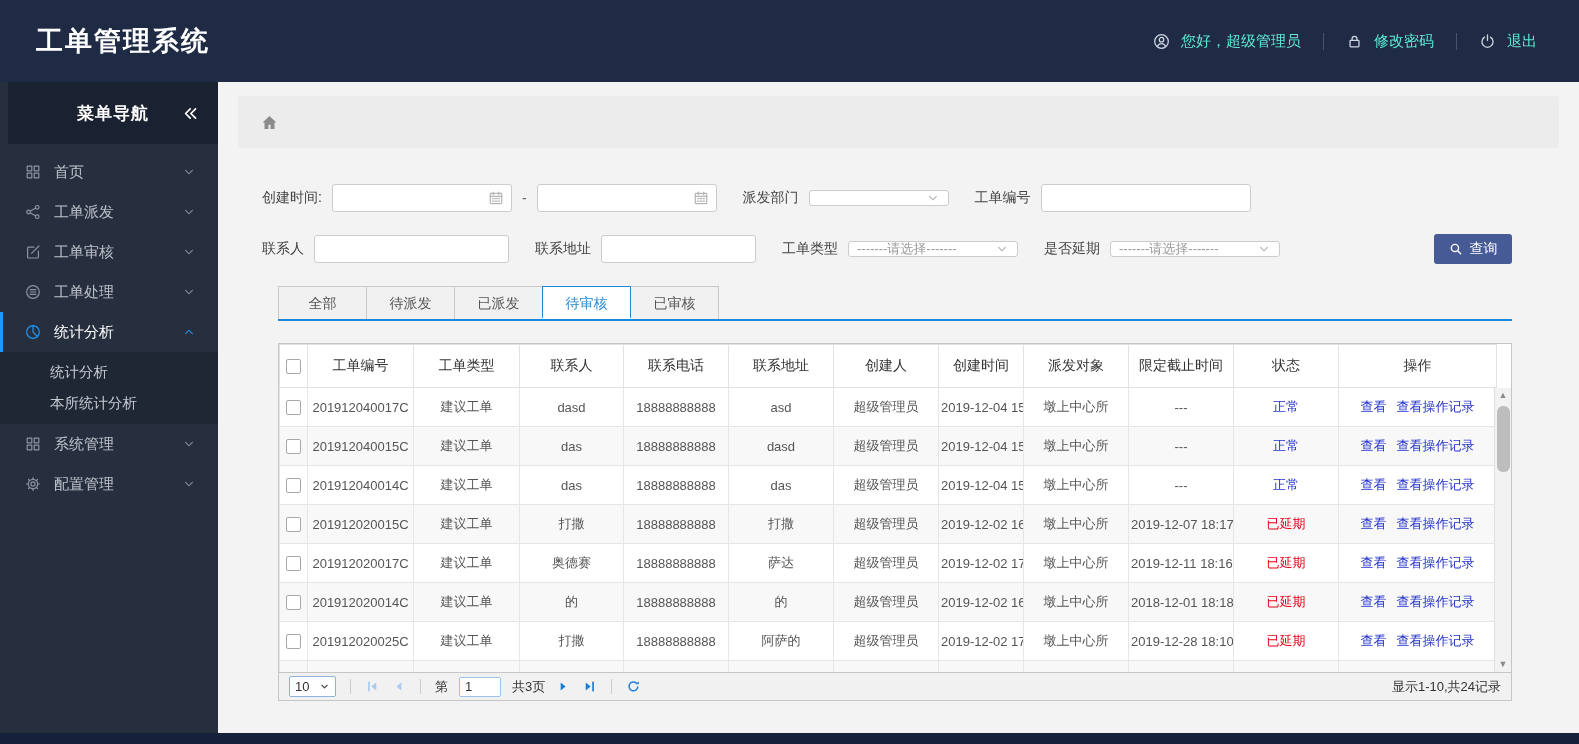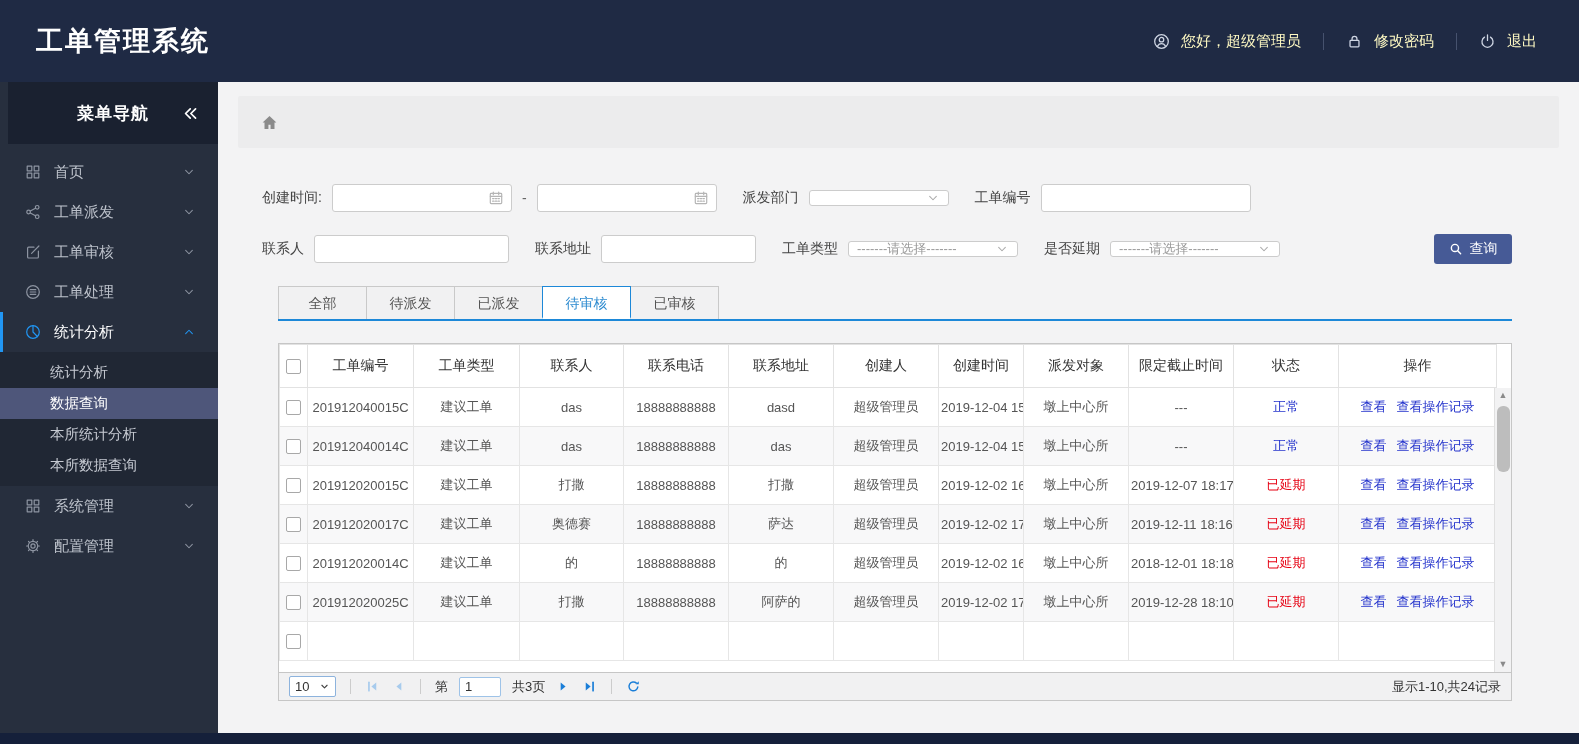--- a/index.html
+++ b/index.html
@@ -9,21 +9,21 @@
     font-family:"Liberation Sans","DejaVu Sans",sans-serif;
     background:#f3f3f4; color:#333;
   }
   .icon { display:inline-flex; align-items:center; justify-content:center; line-height:0; }
 
   
   header { height:82px; background:var(--header_bg,#1f2a44); display:flex; flex-direction:row; }
   .header-top-strip { height:13px; background:#111a2e; }
   .header-main { flex:1; display:flex; align-items:center; justify-content:space-between; padding:0 28px 0 36px; }
   .app-title { color:#fff; font-size:27px; font-weight:bold; letter-spacing:2px; }
-  .header-right { display:flex; align-items:center; color:#fef9c3; font-size:15px; }
+  .header-right { display:flex; align-items:center; color:#5eead4; font-size:15px; }
   .hdr-item { display:flex; align-items:center; gap:11px; cursor:pointer; padding:0 14px; }
   .hdr-item .icon { color:#cfd6e4; }
   .hdr-sep { width:1px; height:17px; background:#46526e; margin:0 8px; }
 
   
   .layout { display:flex; height:651px; }
   footer { height:11px; background:#15203a; }
 
   
   aside { width:218px; background:var(--sidebar_bg,#272f3e); flex:none; }
@@ -222,23 +222,21 @@
           </span>
           <span>统计分析</span>
           <span class="icon chev">
             <svg viewBox="0 0 16 16" width="14" height="14" fill="none" stroke="currentColor" stroke-width="1.2" stroke-linecap="round" stroke-linejoin="round">
               <path d="M4.2 9.8L8 6l3.8 3.8"></path>
             </svg>
           </span>
         </div>
         <div class="submenu">
           <div class="submenu-item">统计分析</div>
-          <div class="submenu-item selected">数据查询</div>
           <div class="submenu-item">本所统计分析</div>
-          <div class="submenu-item">本所数据查询</div>
         </div>
         <div class="menu-item">
           <span class="icon mi-icon">
             <svg viewBox="0 0 16 16" width="16" height="16" fill="none" stroke="currentColor" stroke-width="1.2" stroke-linecap="round" stroke-linejoin="round">
               <path d="M2.2 2.2h4.6v4.6H2.2zM9.2 2.2h4.6v4.6H9.2zM2.2 9.2h4.6v4.6H2.2zM9.2 9.2h4.6v4.6H9.2z"></path>
             </svg>
           </span>
           <span>系统管理</span>
           <span class="icon chev">
             <svg viewBox="0 0 16 16" width="14" height="14" fill="none" stroke="currentColor" stroke-width="1.2" stroke-linecap="round" stroke-linejoin="round">
@@ -390,20 +388,36 @@
                 <th>限定截止时间</th>
                 <th>状态</th>
                 <th>操作</th>
               </tr>
             </thead>
           <tbody>
               <tr>
                 <td>
                   <div class="checkbox"></div>
                 </td>
+                <td>201912040017C</td>
+                <td>建议工单</td>
+                <td>dasd</td>
+                <td>18888888888</td>
+                <td>asd</td>
+                <td>超级管理员</td>
+                <td>2019-12-04 15</td>
+                <td>墩上中心所</td>
+                <td>---</td>
+                <td class="status-normal">正常</td>
+                <td><span class="action-link">查看</span><span class="action-link">查看操作记录</span></td>
+              </tr>
+              <tr>
+                <td>
+                  <div class="checkbox"></div>
+                </td>
                 <td>201912040015C</td>
                 <td>建议工单</td>
                 <td>das</td>
                 <td>18888888888</td>
                 <td>dasd</td>
                 <td>超级管理员</td>
                 <td>2019-12-04 15</td>
                 <td>墩上中心所</td>
                 <td>---</td>
                 <td class="status-normal">正常</td>

